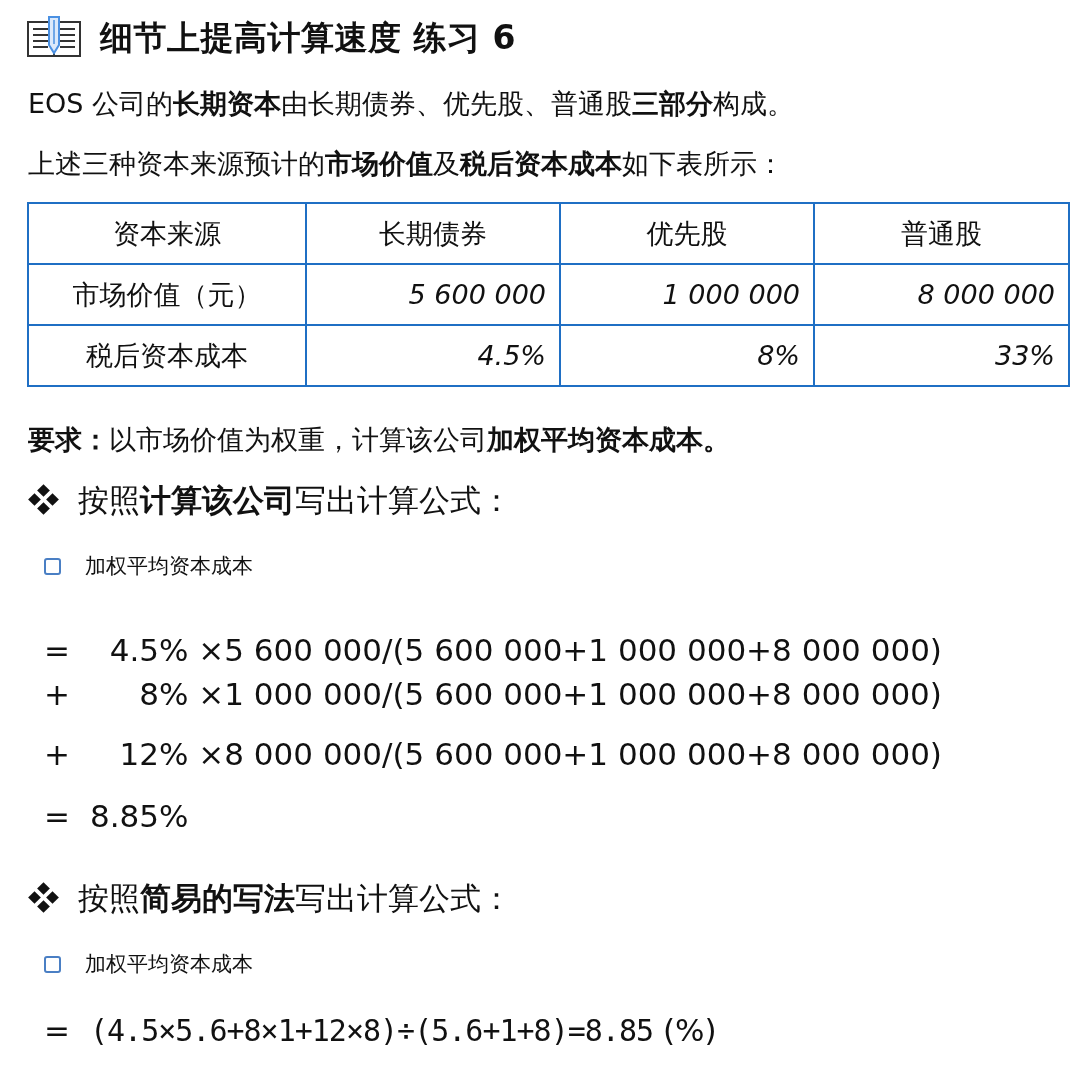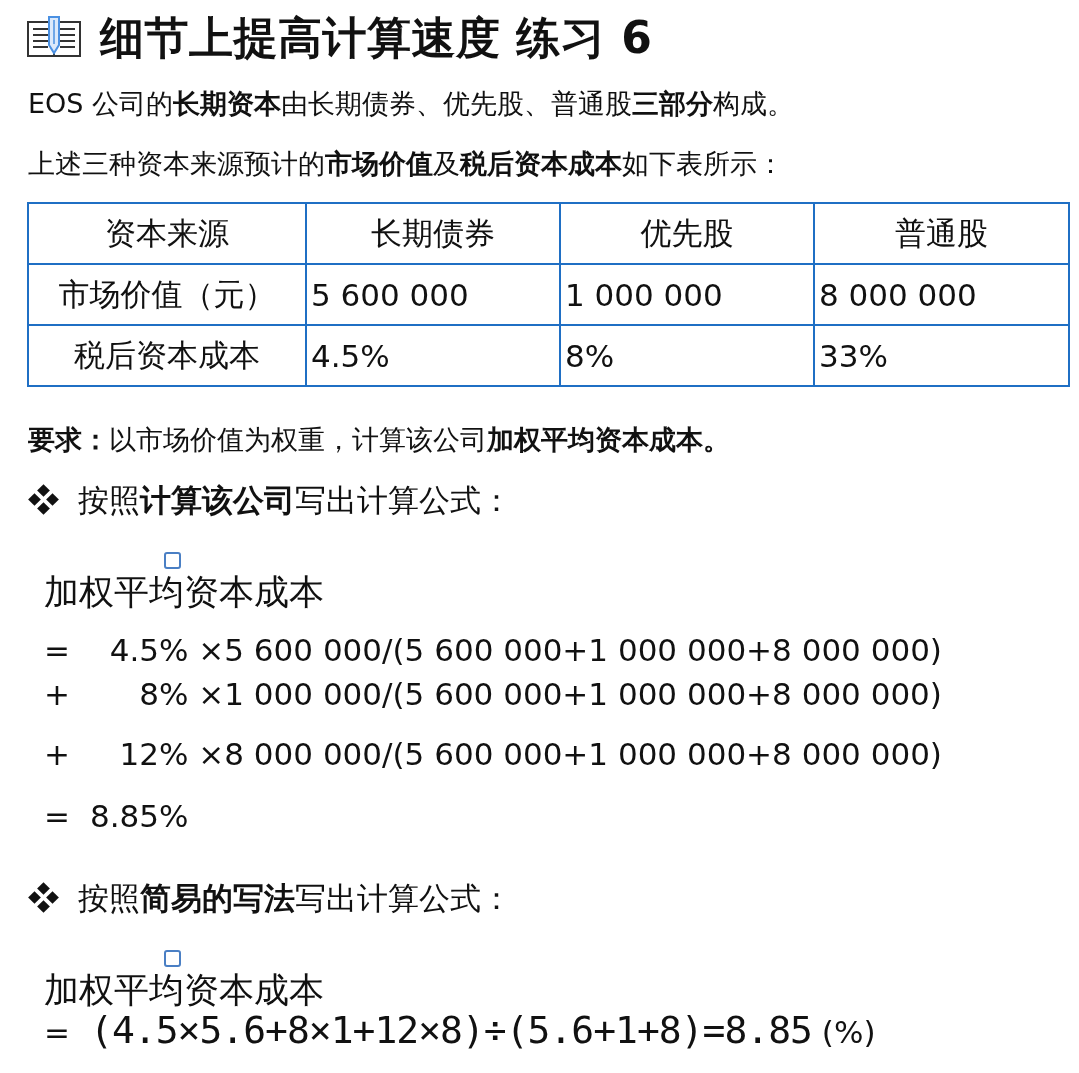--- a/index.html
+++ b/index.html
@@ -3,56 +3,56 @@
 <meta charset="utf-8">
 <style>
   html, body { margin: 0; padding: 0; background: #ffffff; }
   body {
     width: 1079px; height: 1073px; overflow: hidden; position: relative;
     font-family: "DejaVu Sans", "Liberation Sans", sans-serif;
     color: #111111;
   }
   .title-row { position: absolute; left: 26px; top: 8px; height: 60px; display: flex; align-items: center; }
   .book-icon { width: 56px; height: 44px; margin-right: 18px; }
-  .title { font-size: 44px; font-weight: bold; letter-spacing: 0.5px; }
+  .title { font-size: 33px; font-weight: bold; letter-spacing: 0.5px; }
   .para { position: absolute; left: 28px; font-size: 27px; white-space: nowrap; line-height: 40px; }
   .para b { font-weight: bold; }
   #p1 { top: 84px; }
   #p2 { top: 144px; }
   table.data {
     position: absolute; left: 27px; top: 202px; width: 1041px;
     border-collapse: collapse; table-layout: fixed;
   }
   table.data td {
-    border: 2px solid #1f6fc4; height: 59px; font-size: 31px; padding: 0 4px;
+    border: 2px solid #1f6fc4; height: 59px; font-size: 27px; padding: 0 13px;
   }
   table.data td.c { text-align: center; }
-  table.data td.r { text-align: left; }
+  table.data td.r { text-align: right; font-style: italic; }
   table.data col.c0 { width: 278px; }
   table.data col.c1 { width: 254px; }
   table.data col.c2 { width: 254px; }
   table.data col.c3 { width: 255px; }
   #req { top: 420px; }
   .bullet-line { position: absolute; left: 28px; font-size: 31px; white-space: nowrap; line-height: 40px; display: flex; align-items: center; }
   .diamond { width: 32px; height: 32px; margin-right: 18px; position: relative; }
   .diamond i { position: absolute; width: 9px; height: 9px; background: #111; transform: rotate(45deg); }
   #b1 { top: 480px; }
   #b2 { top: 878px; }
-  .sq-line { position: absolute; left: 44px; font-size: 35px; white-space: nowrap; display: flex; align-items: center; flex-direction: column; }
+  .sq-line { position: absolute; left: 44px; font-size: 21px; white-space: nowrap; display: flex; align-items: center; }
   .sq { width: 17px; height: 17px; border: 2.5px solid #4a7fc4; border-radius: 3px; margin-right: 24px; box-sizing: border-box; }
   #s1 { top: 552px; }
   #s2 { top: 950px; }
   .eq-line { position: absolute; left: 44px; font-size: 31px; white-space: pre; line-height: 40px; }
   .eq-line .op { display: inline-block; width: 46px; }
   #e1 { top: 630px; }
   #e2 { top: 674px; }
   #e3 { top: 734px; }
   #e4 { top: 796px; }
   #e5 { top: 1010px; }
-  .mono { font-family: "DejaVu Sans Mono", "Liberation Mono", monospace; font-size: 38px; letter-spacing: -1px; }
+  .mono { font-family: "DejaVu Sans Mono", "Liberation Mono", monospace; font-size: 30px; letter-spacing: -1px; }
 </style>
 </head>
 <body>
 
 <div class="title-row">
   <svg class="book-icon" viewBox="0 0 56 44">
     <rect x="2" y="6" width="52" height="34" fill="none" stroke="#333" stroke-width="2"></rect>
     <line x1="28" y1="6" x2="28" y2="40" stroke="#333" stroke-width="2"></line>
     <g stroke="#333" stroke-width="2">
       <line x1="7" y1="13" x2="22" y2="13"></line>

